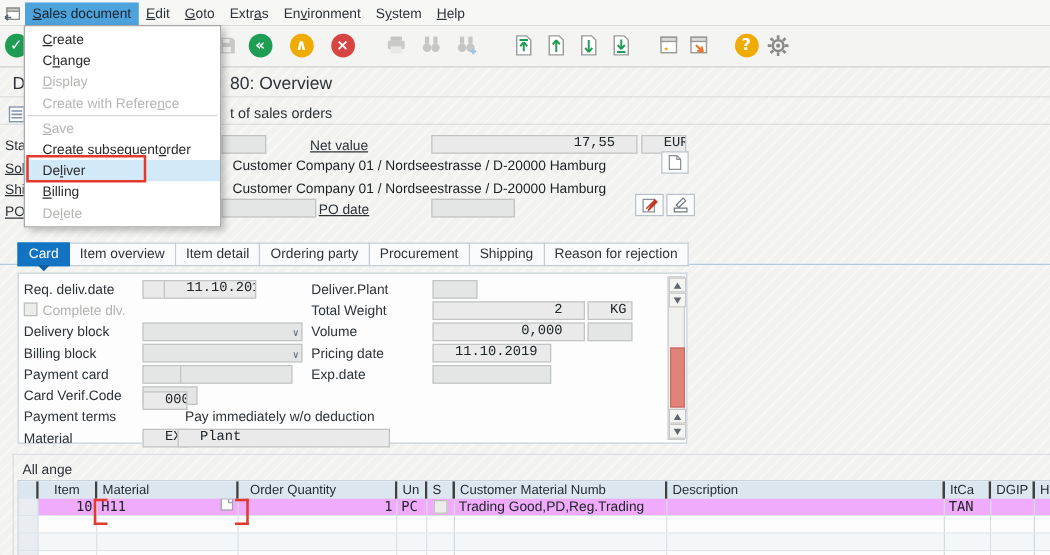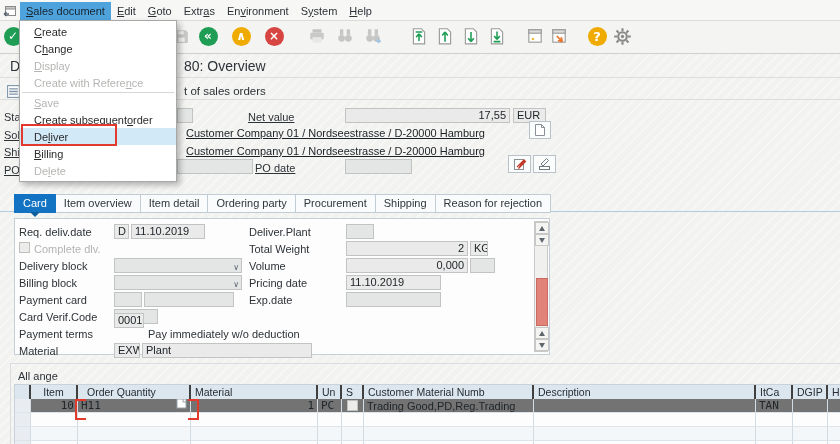--- a/index.html
+++ b/index.html
@@ -4,22 +4,22 @@
 <style>
   html,body{margin:0;padding:0}
   #screen{position:relative;width:840px;height:444px;overflow:hidden;
     background:#f2f2f0;
     background-image:repeating-linear-gradient(135deg, rgba(255,255,255,.35) 0 2px, transparent 2px 7px);
     font-family:"Liberation Sans",sans-serif;}
   .lbl{position:absolute;font-size:11px;color:#2d3237;white-space:nowrap;line-height:14px}
   .und{text-decoration:underline}
   .gray{color:#b3b3b1}
   .fld{position:absolute;background:#e9eae9;border:1px solid #c2c4c3;
-       font-family:Liberation Sans, sans-serif;font-size:11px;color:#20262a;
-       line-height:13px;padding:0 3px;white-space:nowrap;overflow:hidden;box-sizing:border-box}
+       font-family:Liberation Mono, monospace;font-size:11px;color:#20262a;
+       line-height:13px;padding:0 17px;white-space:nowrap;overflow:hidden;box-sizing:border-box}
   .fld.right{text-align:right}
   .fld.empty{background:#e4e5e5}
   u{text-decoration:underline}
 
   
   #menubar{position:absolute;left:0;top:0;width:840px;height:20px;background:#f7f7f6;border-bottom:1px solid #dcdcda;display:flex;align-items:flex-end}
   #menubar .mb-item{font-size:11px;color:#2d3237;padding:0 6px;height:18px;line-height:18px;white-space:nowrap}
   #menubar .mb-item.hl{background:#4ea3dd;color:#16232c}
 
   
@@ -64,28 +64,28 @@
   
   #itemsbox{position:absolute;left:10px;top:363px;width:830px;height:81px;border-top:1px solid #d9dde1;border-left:1px solid #d9dde1}
   #itemstable{position:absolute;left:14px;top:384px;width:826px;overflow:hidden;
       display:grid;grid-template-columns:16px 47px 113px 127px 24px 22px 170px 222px 37px 35px 40px;
       grid-auto-rows:14px;border-top:1px solid #c9d2da;border-left:1px solid #c9d2da;background:#fff}
   .th{background:#dce6ef;font-size:10.5px;color:#262c31;line-height:15px;padding:0 4px;white-space:nowrap;
       border-right:2px solid #404040;border-bottom:1px solid #c3cbd3;overflow:hidden;height:15px}
   .td{font-size:11px;line-height:14px;padding:0 3px;white-space:nowrap;border-right:1px solid #d4dce3;
       border-bottom:1px solid #dde4ea;overflow:hidden;color:#20262a}
   .mono{font-family:"DejaVu Sans Mono",monospace}
-  .r0{background:#737373}.r1{background:#fdfdfd}.r2{background:#f3f7fa}.r3{background:#fdfdfd}
+  .r0{background:#f0abfc}.r1{background:#fdfdfd}.r2{background:#f3f7fa}.r3{background:#fdfdfd}
   .selcol{background:#e9edf1}
   .bracket{position:absolute;width:9px;height:17px;z-index:40;pointer-events:none}
   .bracket.l{border-left:2px solid #e23b2e;border-top:2px solid #e23b2e;border-bottom:2px solid #e23b2e}
   .bracket.r{border-right:2px solid #e23b2e;border-top:2px solid #e23b2e;border-bottom:2px solid #e23b2e}
 
   .iconbtn{position:absolute;background:#fbfcfc;border:1px solid #b9c2ca;display:flex;align-items:center;justify-content:center;box-sizing:border-box}
-  .linktext{position:absolute;font-size:11px;color:#1c2125;text-decoration:underline;white-space:nowrap}
+  .linktext{position:absolute;font-size:11px;color:#1c2125;white-space:nowrap}
   .titletext{position:absolute;font-size:14px;color:#2e3338;white-space:nowrap}
   .hr{position:absolute;left:0;width:840px;height:1px;background:#dddddb}
 </style>
 </head>
 <body>
 
 <div id="screen">
 
   <div id="menubar">
     <span class="tbtn" style="position:static;width:20px;height:18px">
@@ -322,22 +322,22 @@
     </div>
   </div>
 
   <div id="itemsbox"></div>
   <span class="lbl" style="left:18px;top:369px">All ange</span>
 
   <div id="itemstable">
 
     <div class="th"></div>
     <div class="th" style="text-align:center">Item</div>
+    <div class="th">Material</div>
     <div class="th" style="padding-left:9px">Order Quantity</div>
-    <div class="th">Material</div>
     <div class="th">Un</div>
     <div class="th">S</div>
     <div class="th">Customer Material Numb</div>
     <div class="th">Description</div>
     <div class="th">ItCa</div>
     <div class="th">DGIP</div>
     <div class="th">H</div>
 
     <div class="td r0 selcol"></div>
     <div class="td r0 mono" style="text-align:right"><span style="border-bottom:1px solid #a23b32">10</span></div>

